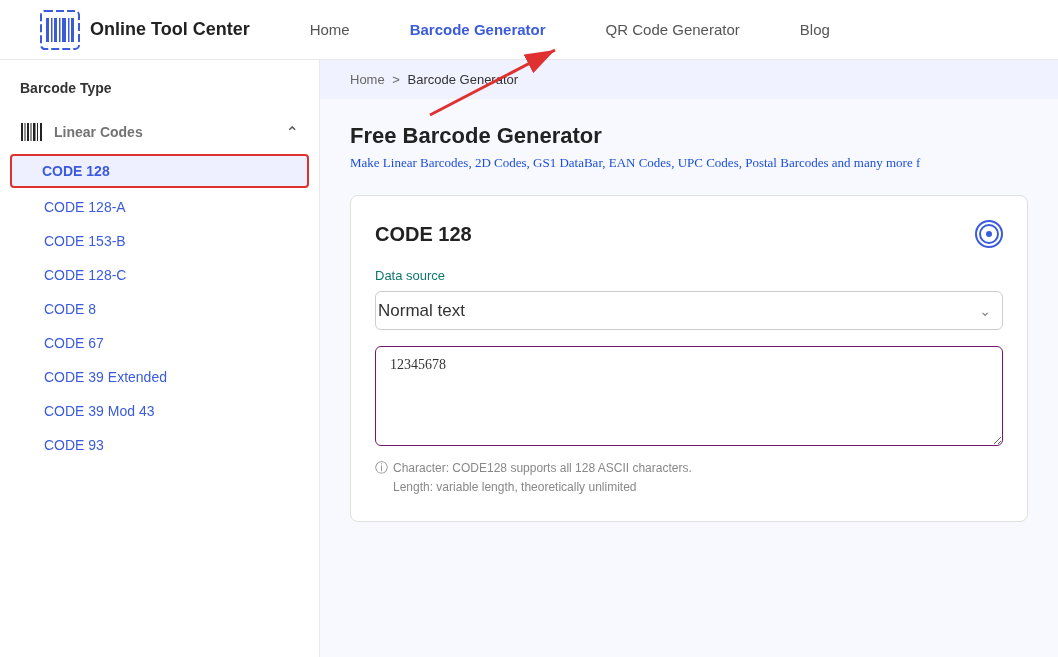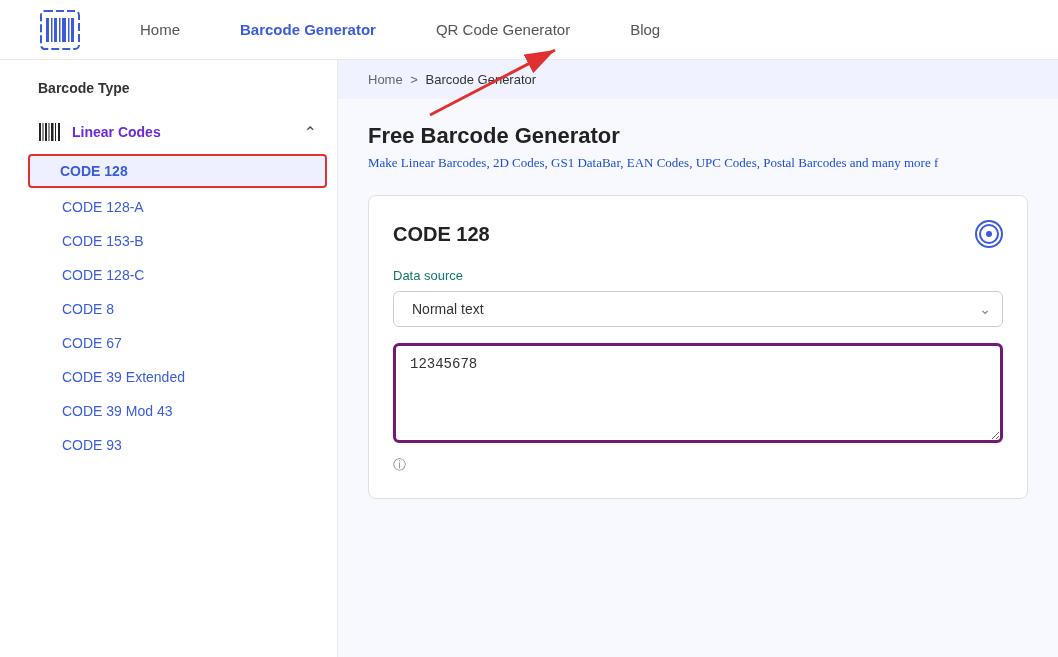--- a/index.html
+++ b/index.html
@@ -43,21 +43,20 @@
     }
     .nav-item.active {
       color: #3b5bdb;
       font-weight: bold;
     }
 
     
     .main-layout {
       display: flex;
       height: calc(657px - 60px);
-      margin-left: 18px;
     }
 
     
     .sidebar {
       width: 320px;
       min-width: 320px;
       border-right: 1px solid #e8e8e8;
       padding: 20px 0;
       overflow-y: auto;
     }
@@ -75,21 +74,21 @@
       cursor: pointer;
     }
     .sidebar-section-header-left {
       display: flex;
       align-items: center;
       gap: 10px;
     }
     .sidebar-section-label {
       font-size: 14px;
       font-weight: bold;
-      color: #6d28d9;
+      color: #737373;
     }
     .sidebar-item {
       padding: 9px 20px 9px 44px;
       cursor: pointer;
       color: #3b5bdb;
       font-size: 14px;
     }
     .sidebar-item.selected {
       background: #eef0ff;
       border: 2px solid #e03131;
@@ -194,47 +193,47 @@
       font-size: 13px;
       color: #0f766e;
       margin-bottom: 8px;
     }
     .select-wrapper {
       position: relative;
       margin-bottom: 16px;
     }
     .select-field {
       width: 100%;
-      padding: 9px 18px;
+      padding: 9px 2px;
       border: 1px solid #ccc;
       border-radius: 6px;
-      font-size: 14px;
+      font-size: 17px;
       color: #333;
       background: #fff;
       appearance: none;
       cursor: pointer;
     }
     .select-arrow {
       position: absolute;
       right: 12px;
       top: 50%;
       transform: translateY(-50%);
       pointer-events: none;
       color: #888;
     }
     .textarea-field {
       width: 100%;
       padding: 10px 14px;
-      border: 3px solid #701a75;
+      border: 1px solid #701a75;
       border-radius: 6px;
       font-size: 14px;
       color: #333;
       resize: vertical;
       height: 100px;
-      font-family: Liberation Mono, monospace;
+      font-family: Liberation Serif, serif;
     }
     .hint-text {
       font-size: 12px;
       color: #888;
       margin-top: 10px;
       display: flex;
       gap: 5px;
     }
     .hint-text .info-icon {
       color: #888;
@@ -272,20 +271,21 @@
       <svg class="logo-icon" viewBox="0 0 40 40" xmlns="http://www.w3.org/2000/svg">
         <rect x="1" y="1" width="38" height="38" rx="4" fill="none" stroke="#3b5bdb" stroke-width="2" stroke-dasharray="8 3"></rect>
         <rect x="6" y="8" width="3" height="24" fill="#3b5bdb"></rect>
         <rect x="11" y="8" width="1.5" height="24" fill="#3b5bdb"></rect>
         <rect x="14" y="8" width="3" height="24" fill="#3b5bdb"></rect>
         <rect x="19" y="8" width="1.5" height="24" fill="#3b5bdb"></rect>
         <rect x="22" y="8" width="4" height="24" fill="#3b5bdb"></rect>
         <rect x="28" y="8" width="1.5" height="24" fill="#3b5bdb"></rect>
         <rect x="31" y="8" width="3" height="24" fill="#3b5bdb"></rect>
       </svg>
+      <span class="logo-text">Online Tool Center</span>
     </div>
     <nav class="nav">
       <a class="nav-item">Home</a>
       <a class="nav-item active">Barcode Generator</a>
       <a class="nav-item">QR Code Generator</a>
       <a class="nav-item">Blog</a>
     </nav>
   </header>
 
   <svg class="arrow-overlay" style="position:absolute; top:0; left:0; width:1058px; height:657px; pointer-events:none; z-index:50;" viewBox="0 0 1058 657" xmlns="http://www.w3.org/2000/svg">
@@ -356,18 +356,22 @@
           <div class="field-label">Data source</div>
           <div class="select-wrapper">
             <select class="select-field"><option>Normal text</option><option>Hexadecimal</option></select>
             <span class="select-arrow">⌄</span>
           </div>
 
           <textarea class="textarea-field" style="">12345678</textarea>
 
           <div class="hint-text">
             <span class="info-icon">ⓘ</span>
+            <div class="hint-lines">
+              <div>Character: CODE128 supports all 128 ASCII characters.</div>
+              <div>Length: variable length, theoretically unlimited</div>
+            </div>
           </div>
         </div>
       </div>
     </main>
   </div>
 </div>
 
 </body></html>

